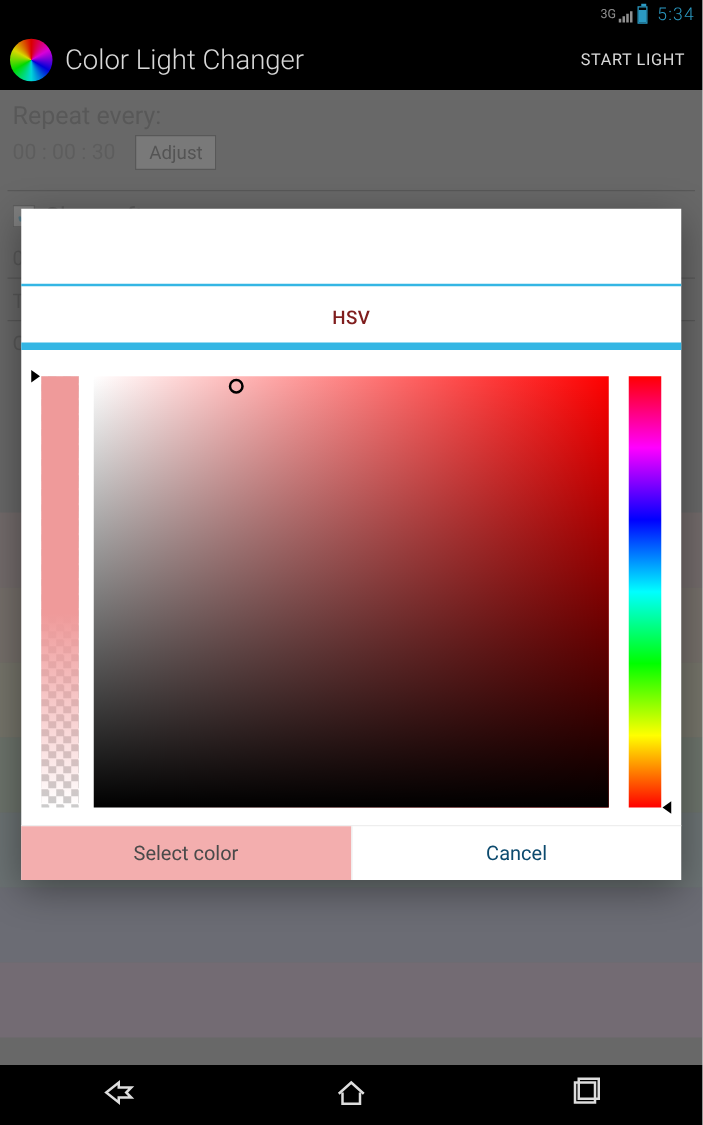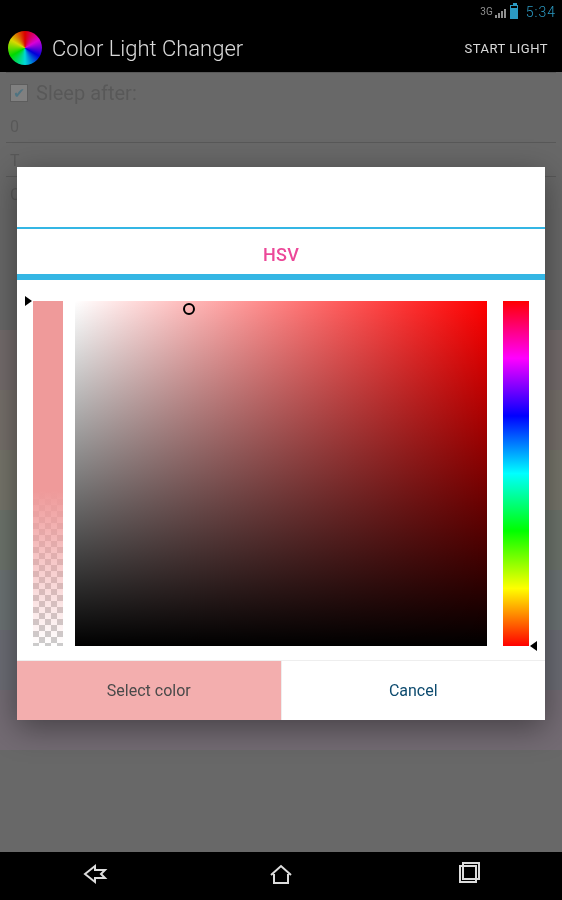--- a/index.html
+++ b/index.html
@@ -37,21 +37,21 @@
   .stripes { margin-top:120px; }
   .stripe { height:60px; opacity:0.5; }
 
   
   .scrim { position:absolute; inset:0; background:rgba(90,90,90,0.72); }
 
   
   .dialog { position:absolute; left:17px; top:167px; width:528px; background:#fff; box-shadow:0 8px 30px rgba(0,0,0,0.4); }
   .dialog-header { height:62px; border-bottom:2px solid #34b6e4; }
   .tabs { display:flex; height:50px; }
-  .tab { flex:1; display:flex; align-items:center; justify-content:center; font-size:18px; color:#ec4899; letter-spacing:0.3px; position:relative; }
+  .tab { flex:1; display:flex; align-items:center; justify-content:center; font-size:15px; color:#7f1d1d; letter-spacing:0.3px; position:relative; }
   .tab.active { font-weight:500; }
   .tab.active::after { content:""; position:absolute; left:0; right:0; bottom:-1px; height:6px; background:#34b6e4; }
   .tab + .tab { border-left:1px solid #ddd; }
   .picker-area { padding:22px 16px 14px; display:flex; gap:12px; align-items:stretch; position:relative; }
   .alpha-col { width:30px; height:345px; position:relative;
     background:
       linear-gradient(to bottom, #ef9a9a 0%, #ef9a9a 55%, rgba(239,154,154,0) 100%),
       repeating-conic-gradient(#ccc 0 25%, #fff 0 50%);
     background-size: 100% 100%, 12px 12px;
   }
@@ -59,21 +59,21 @@
   .sv-box { flex:1; height:345px; position:relative;
     background:
       linear-gradient(to top, #000, rgba(0,0,0,0)),
       linear-gradient(to right, #fff, #ff0000);
   }
   .sv-box .dot { position:absolute; top:2px; left:108px; width:12px; height:12px; border:2px solid #000; border-radius:50%; }
   .hue-col { width:26px; height:345px; margin-left:4px; position:relative;
     background: linear-gradient(to bottom,#ff0000 0%,#ff00ff 16.6%,#0000ff 33.3%,#00ffff 50%,#00ff00 66.6%,#ffff00 83.3%,#ff0000 100%);
   }
   .hue-col .thumb { position:absolute; bottom:-5px; right:-8px; width:0;height:0; border-top:5px solid transparent; border-bottom:5px solid transparent; border-right:7px solid #000; }
-  .dialog-buttons { display:flex; height:60px; border-top:1px solid #eee; }
+  .dialog-buttons { display:flex; height:44px; border-top:1px solid #eee; }
   .dlgbtn { flex:1; display:flex; align-items:center; justify-content:center; font-size:16px; color:#0c4a6e; }
   .dlgbtn.primary { background:#f3aeae; color:#4a4a4a; }
   .dlgbtn + .dlgbtn { border-left:1px solid #eee; }
 
   
   .navbar { position:absolute; left:0; right:0; bottom:0; height:48px; background:#000; display:flex; align-items:center; justify-content:space-around; }
   .navbtn svg { width:30px; height:30px; }
   .navbtn path, .navbtn rect, .navbtn polyline { stroke:#ddd; stroke-width:2; fill:none; }
 </style>
 </head>
@@ -93,20 +93,27 @@
   <span class="clock">5:34</span>
 </div>
 
 <div class="actionbar">
   <div class="app-icon"></div>
   <div class="app-title">Color Light Changer</div>
   <div class="action-button">START LIGHT</div>
 </div>
 
 <div class="bgcontent">
+  <div class="section">
+    <div class="lbl">Repeat every:</div>
+    <div class="timerow">
+      <span class="timeval">00 : 00 : 30</span>
+      <span class="adjust">Adjust</span>
+    </div>
+  </div>
   <div class="divider"></div>
   <div class="checkrow">
     <span class="checkbox">✔</span>
     <span class="sleeplbl">Sleep after:</span>
   </div>
   <div class="section"><span>0</span></div>
   <div class="divider"></div>
   <div class="section"><span>T</span></div>
   <div class="divider"></div>
   <div class="section"><span>C</span></div>

